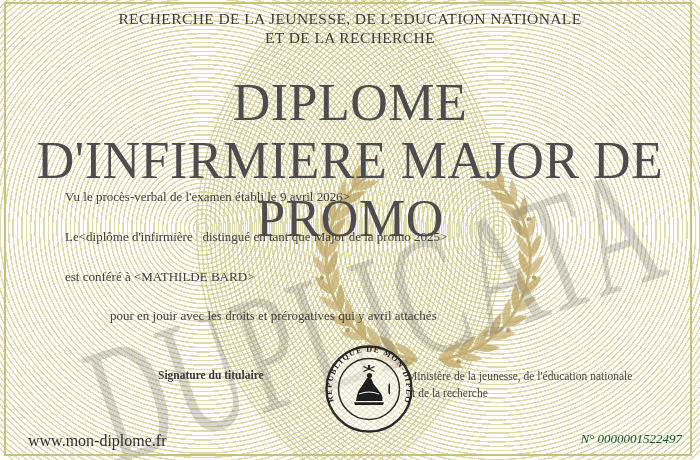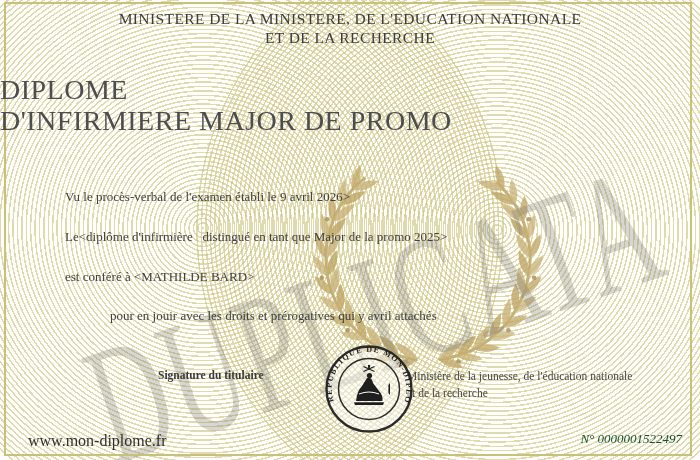--- a/index.html
+++ b/index.html
@@ -35,22 +35,22 @@
     position:absolute;left:4px;right:8px;top:2px;bottom:4px;
     border:2px solid #c9c07c;z-index:4;pointer-events:none;
   }
   .txt{position:absolute;z-index:5;}
   .header{
     left:0;right:0;top:10px;text-align:center;
     font-size:15.5px;line-height:1.22;letter-spacing:.4px;
     color:#3b3b3b;
   }
   .title{
-    left:0;right:0;top:74px;
-    font-size:28px;line-height:1.12;color:#4d4d4f;letter-spacing:.5px;
+    left:0;right:0;top:74px;text-align:center;
+    font-size:52px;line-height:1.12;color:#4d4d4f;letter-spacing:.5px;
   }
   .body-line{
     font-size:13px;color:#404040;white-space:pre;
   }
   .l1{left:65px;top:189px;}
   .l2{left:65px;top:229px;}
   .l3{left:65px;top:269px;}
   .l4{left:110px;top:308px;}
   .sig{left:158px;top:369px;font-size:11.5px;color:#3a3a3a;font-weight:bold;}
   .ministry{left:407px;top:368px;font-size:11.5px;color:#444;line-height:17px;}
@@ -129,21 +129,21 @@
       <path d="M0 0 Q 11.700000000000001 -7.5 26 0 Q 11.700000000000001 7.5 0 0 Z" transform="translate(514.9692967641174 204.70514639897323) rotate(-97.5)" fill="#c9b279" fill-opacity="0.82"></path>
       <path d="M0 0 Q 12.6 -8 28 0 Q 12.6 8 0 0 Z" transform="translate(503.80077219869423 189.74867815139646) rotate(-162)" fill="#c9b279" fill-opacity="0.88"></path>
       <path d="M0 0 Q 11.700000000000001 -7.5 26 0 Q 11.700000000000001 7.5 0 0 Z" transform="translate(503.80077219869423 189.74867815139646) rotate(-108)" fill="#bfa665" fill-opacity="0.82"></path>
     </svg>
 
   <div class="watermark">DUPLICATA</div>
 
   <div class="frame"></div>
 
   <div class="txt header">
-    <div>MINISTERE DE LA MINISTERE, DE L'EDUCATION NATIONALE</div>
+    <div>RECHERCHE DE LA JEUNESSE, DE L'EDUCATION NATIONALE</div>
     <div>ET DE LA RECHERCHE</div>
   </div>
 
   <div class="txt title">
     <div>DIPLOME</div>
     <div>D'INFIRMIERE MAJOR DE PROMO</div>
   </div>
 
   <div class="txt body-line l1">Vu le procès-verbal de l'examen établi le 9 avril 2026&gt;</div>
   <div class="txt body-line l2">Le&lt;diplôme d'infirmière   distingué en tant que Major de la promo 2025&gt;</div>

